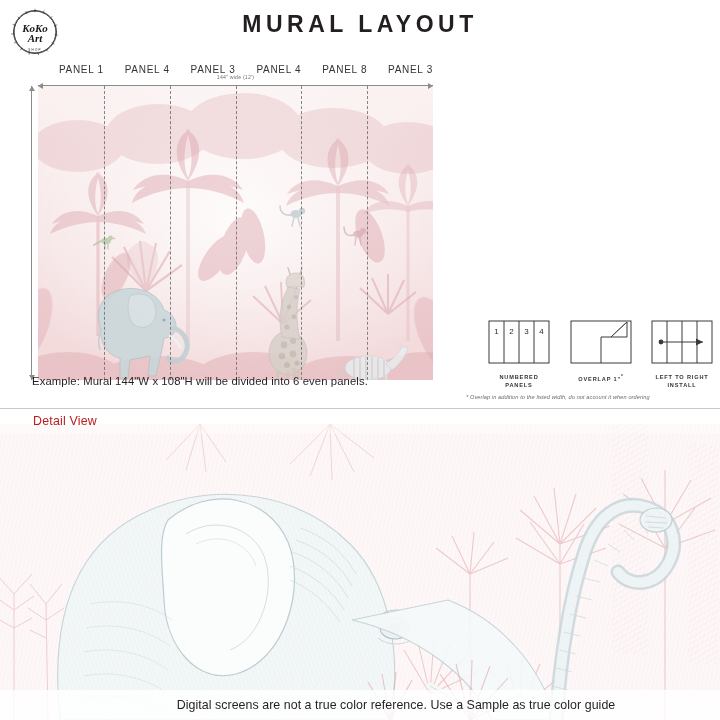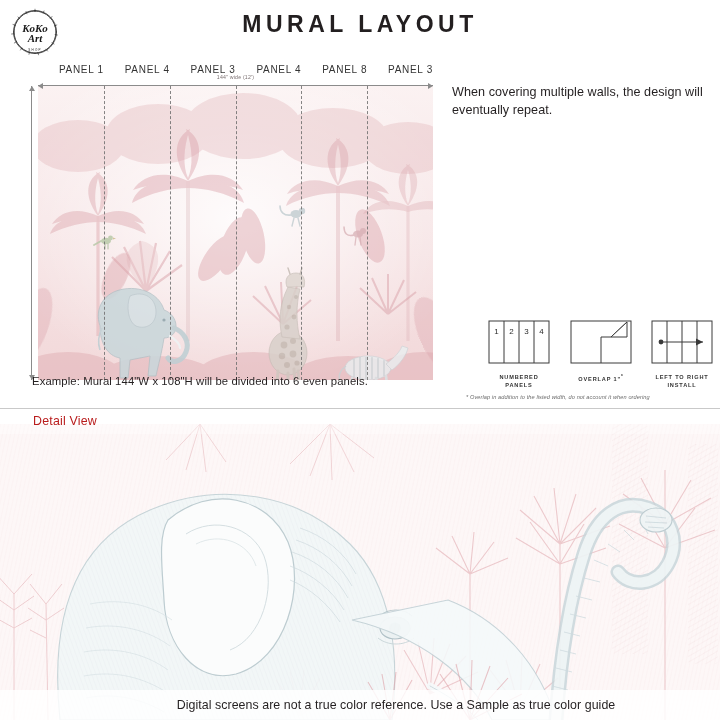--- a/index.html
+++ b/index.html
@@ -374,21 +374,20 @@
   <div class="divider" style="left:329.2px"></div>
 </div>
 
 <div class="dim-top"></div>
 <div class="dim-top-label">144" wide (12')</div>
 <div class="dim-left"></div>
 
 <div class="example">Example: Mural 144"W x 108"H will be divided into 6 even panels.</div>
 
 <div class="info">
-  <p>When covering multiple walls, the design will eventually repeat.</p>
 </div>
 
 <div class="icons">
 
   <div class="icon-block ib1">
     <svg width="62" height="44" viewBox="0 0 62 44">
       <rect x="1" y="1" width="60" height="42" fill="none" stroke="#3a3a3a" stroke-width="1"></rect>
       <path d="M16 1 L16 43 M31 1 L31 43 M46 1 L46 43" stroke="#3a3a3a" stroke-width="1"></path>
       <g font-family="'Liberation Sans', sans-serif" font-size="8" fill="#2b2b2b" text-anchor="middle">
         <text x="8.5" y="14">1</text>

